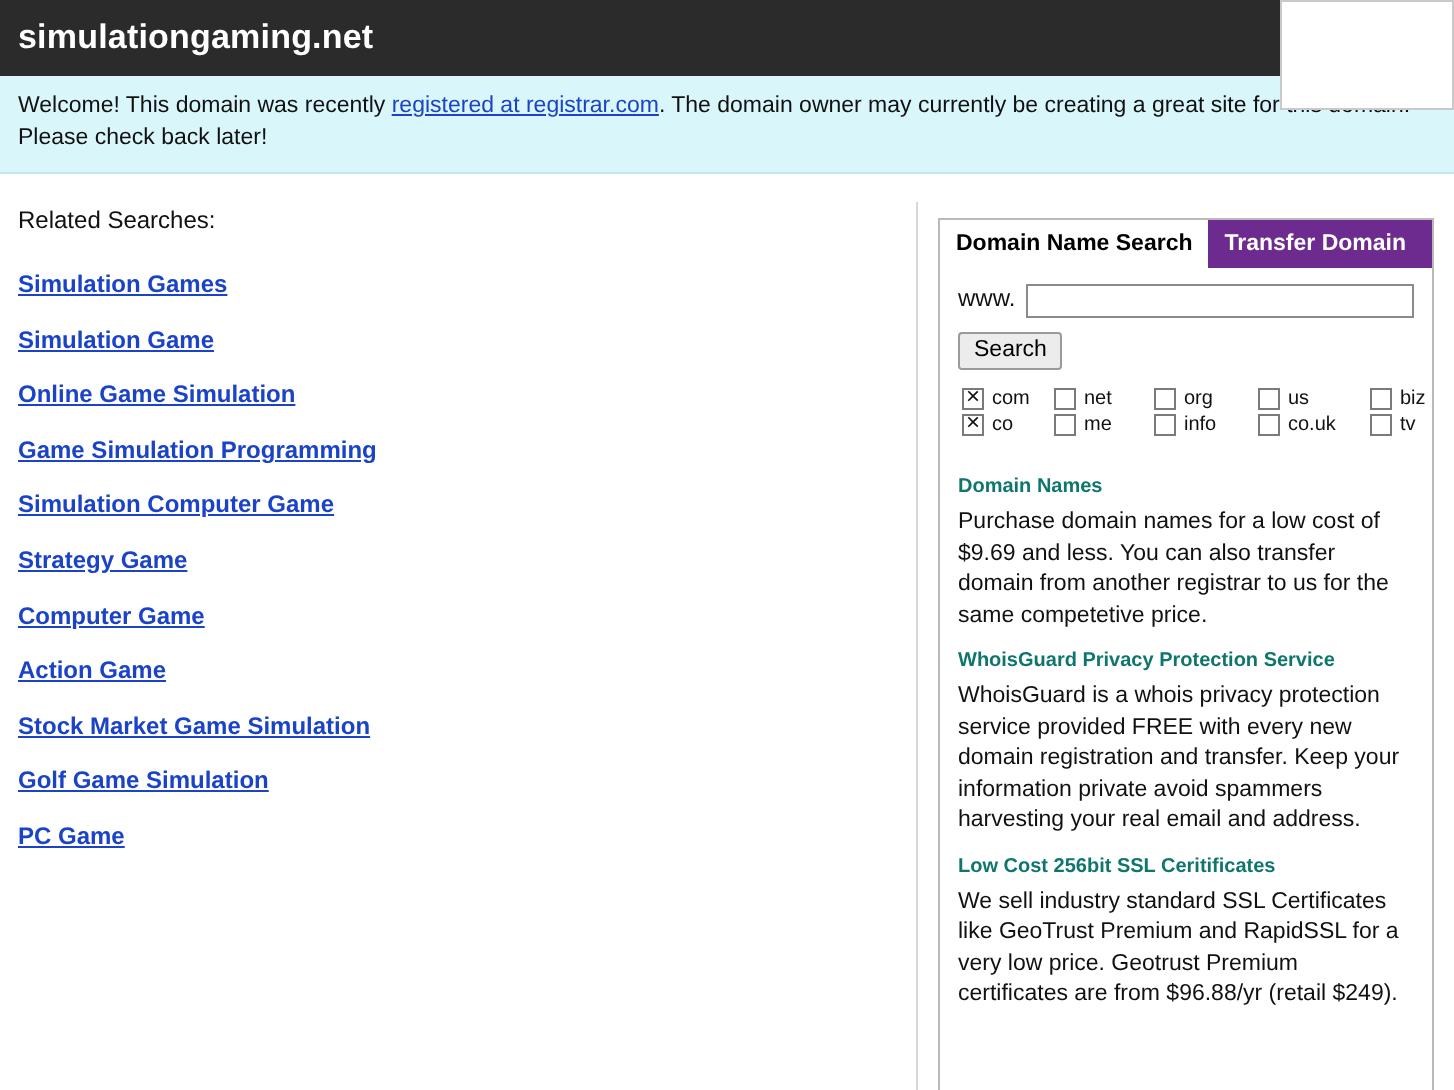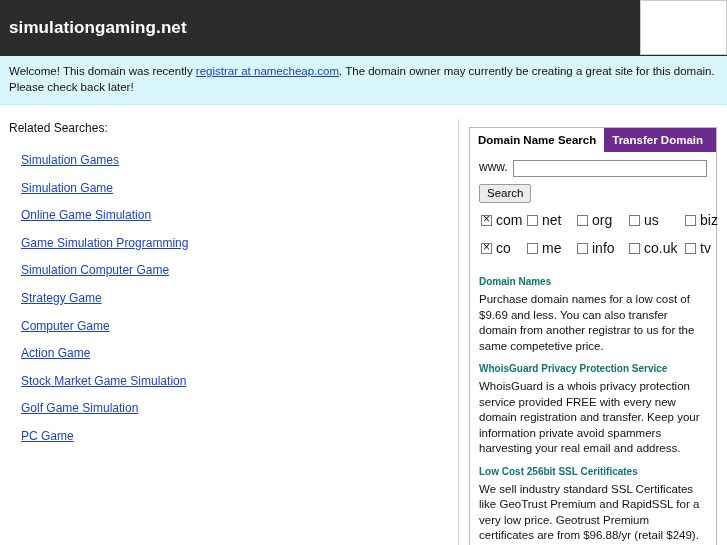--- a/index.html
+++ b/index.html
@@ -12,21 +12,21 @@
     background: #ffffff;
     font-family: "Liberation Sans", sans-serif;
     font-size: 12px;
     color: #000000;
     overflow: hidden;
     position: relative;
   }
 
   
   .header {
-    height: 56px;
+    height: 38px;
     background: #2b2b2b;
     display: flex;
     align-items: center;
     position: relative;
   }
   .header-title {
     color: #ffffff;
     font-size: 17px;
     font-weight: bold;
     padding-left: 9px;
@@ -74,22 +74,23 @@
     padding: 16px 0 0 9px;
     box-sizing: border-box;
   }
   .related-title {
     font-size: 12px;
     color: #111;
     margin-bottom: 18px;
   }
   .related-list {
     list-style: none;
-    margin: 12px;
+    margin: 0;
     padding: 0;
+    font-weight: bold;
   }
   .related-list li {
     margin-bottom: 13.6px;
   }
   .related-list a {
     color: #1a43c8;
     text-decoration: underline;
     font-size: 12px;
   }
 
@@ -167,22 +168,22 @@
     border-radius: 2px;
     color: #000;
     cursor: pointer;
   }
 
   
   .tld-grid {
     margin: 9px 0 0 2px;
     display: grid;
     grid-template-columns: 46px 50px 52px 56px auto;
-    row-gap: 12px;
-    font-size: 14px;
+    row-gap: 2px;
+    font-size: 10px;
     color: #111;
   }
   .tld-item {
     display: flex;
     align-items: center;
     white-space: nowrap;
   }
   .cb {
     width: 11px;
     height: 11px;
@@ -230,21 +231,21 @@
 </style>
 </head>
 <body>
 
 <div class="header">
   <div class="header-title">simulationgaming.net</div>
   <div class="header-logo-box"></div>
 </div>
 
 <div class="notice">
-  <span>Welcome! This domain was recently </span><a href="#">registrar at namecheap.com</a><span>. The domain owner may currently be creating a great site for this domain. Please check back later!</span>
+  <span>Welcome! This domain was recently </span><a href="#">registered at registrar.com</a><span>. The domain owner may currently be creating a great site for this domain. Please check back later!</span>
 </div>
 
 <div class="content">
 
   <div class="left-col">
     <div class="related-title">Related Searches:</div>
     <ul class="related-list">
       <li><a href="#">Simulation Games</a></li>
       <li><a href="#">Simulation Game</a></li>
       <li><a href="#">Online Game Simulation</a></li>

